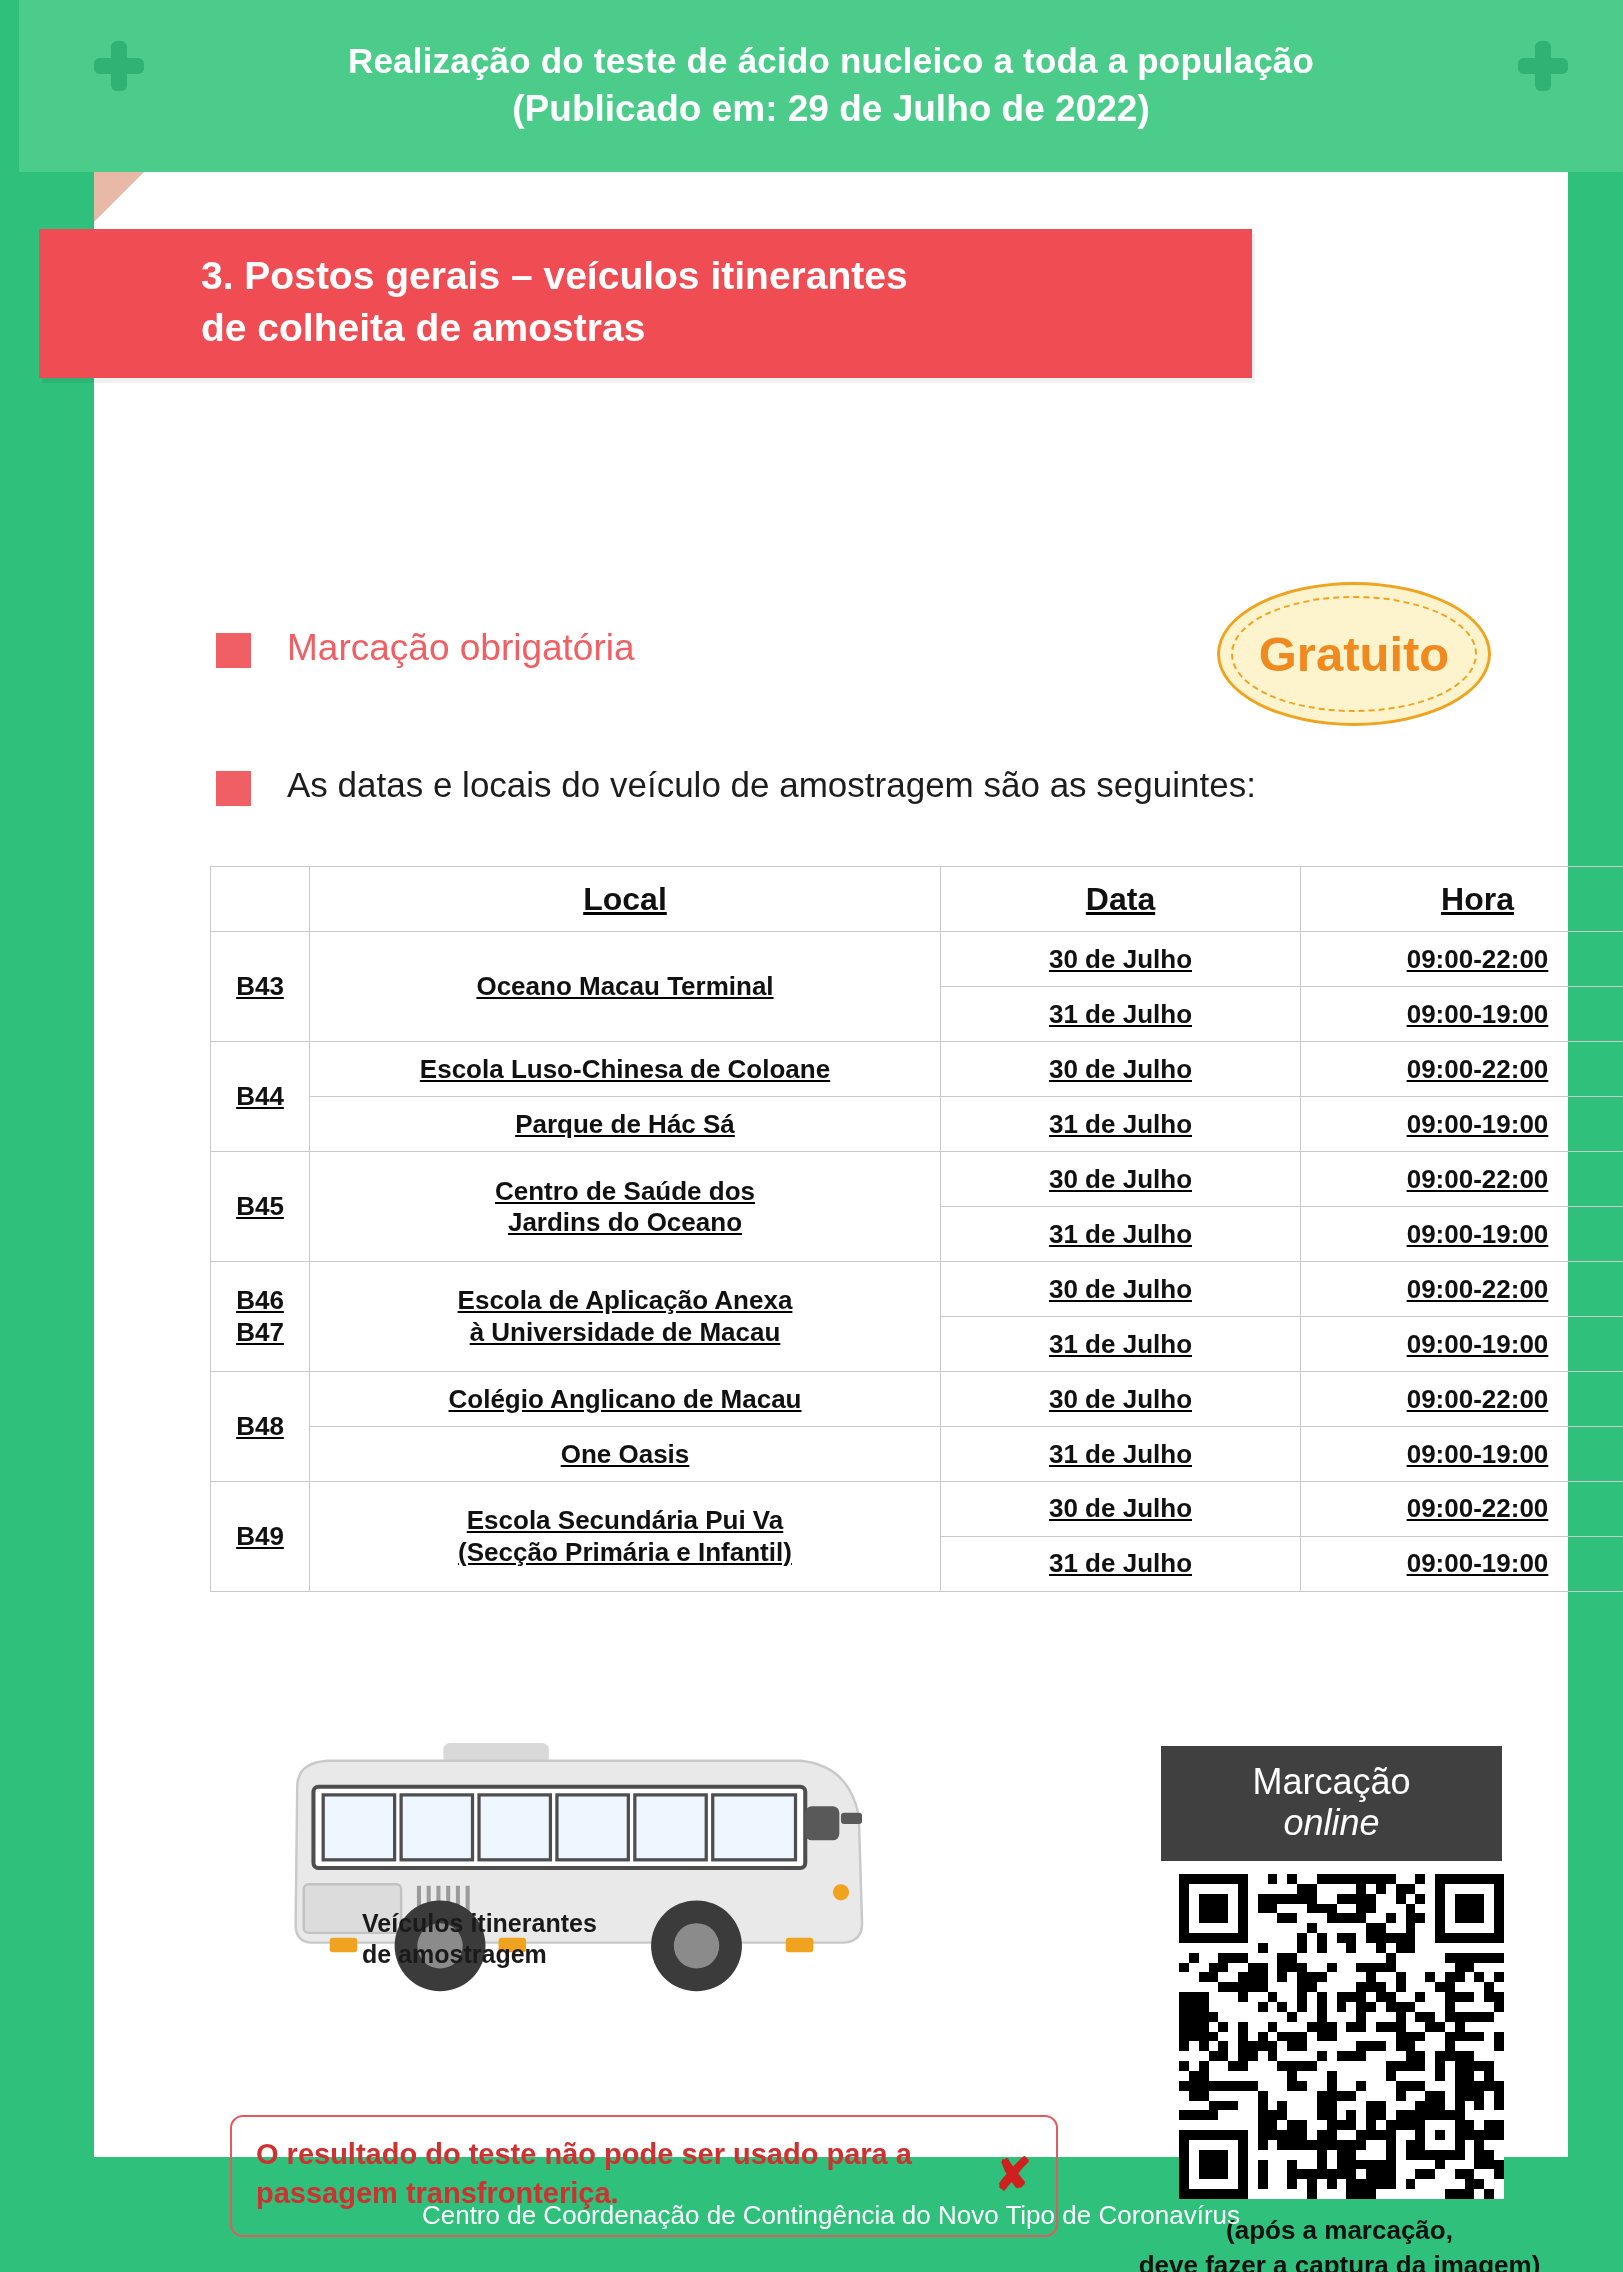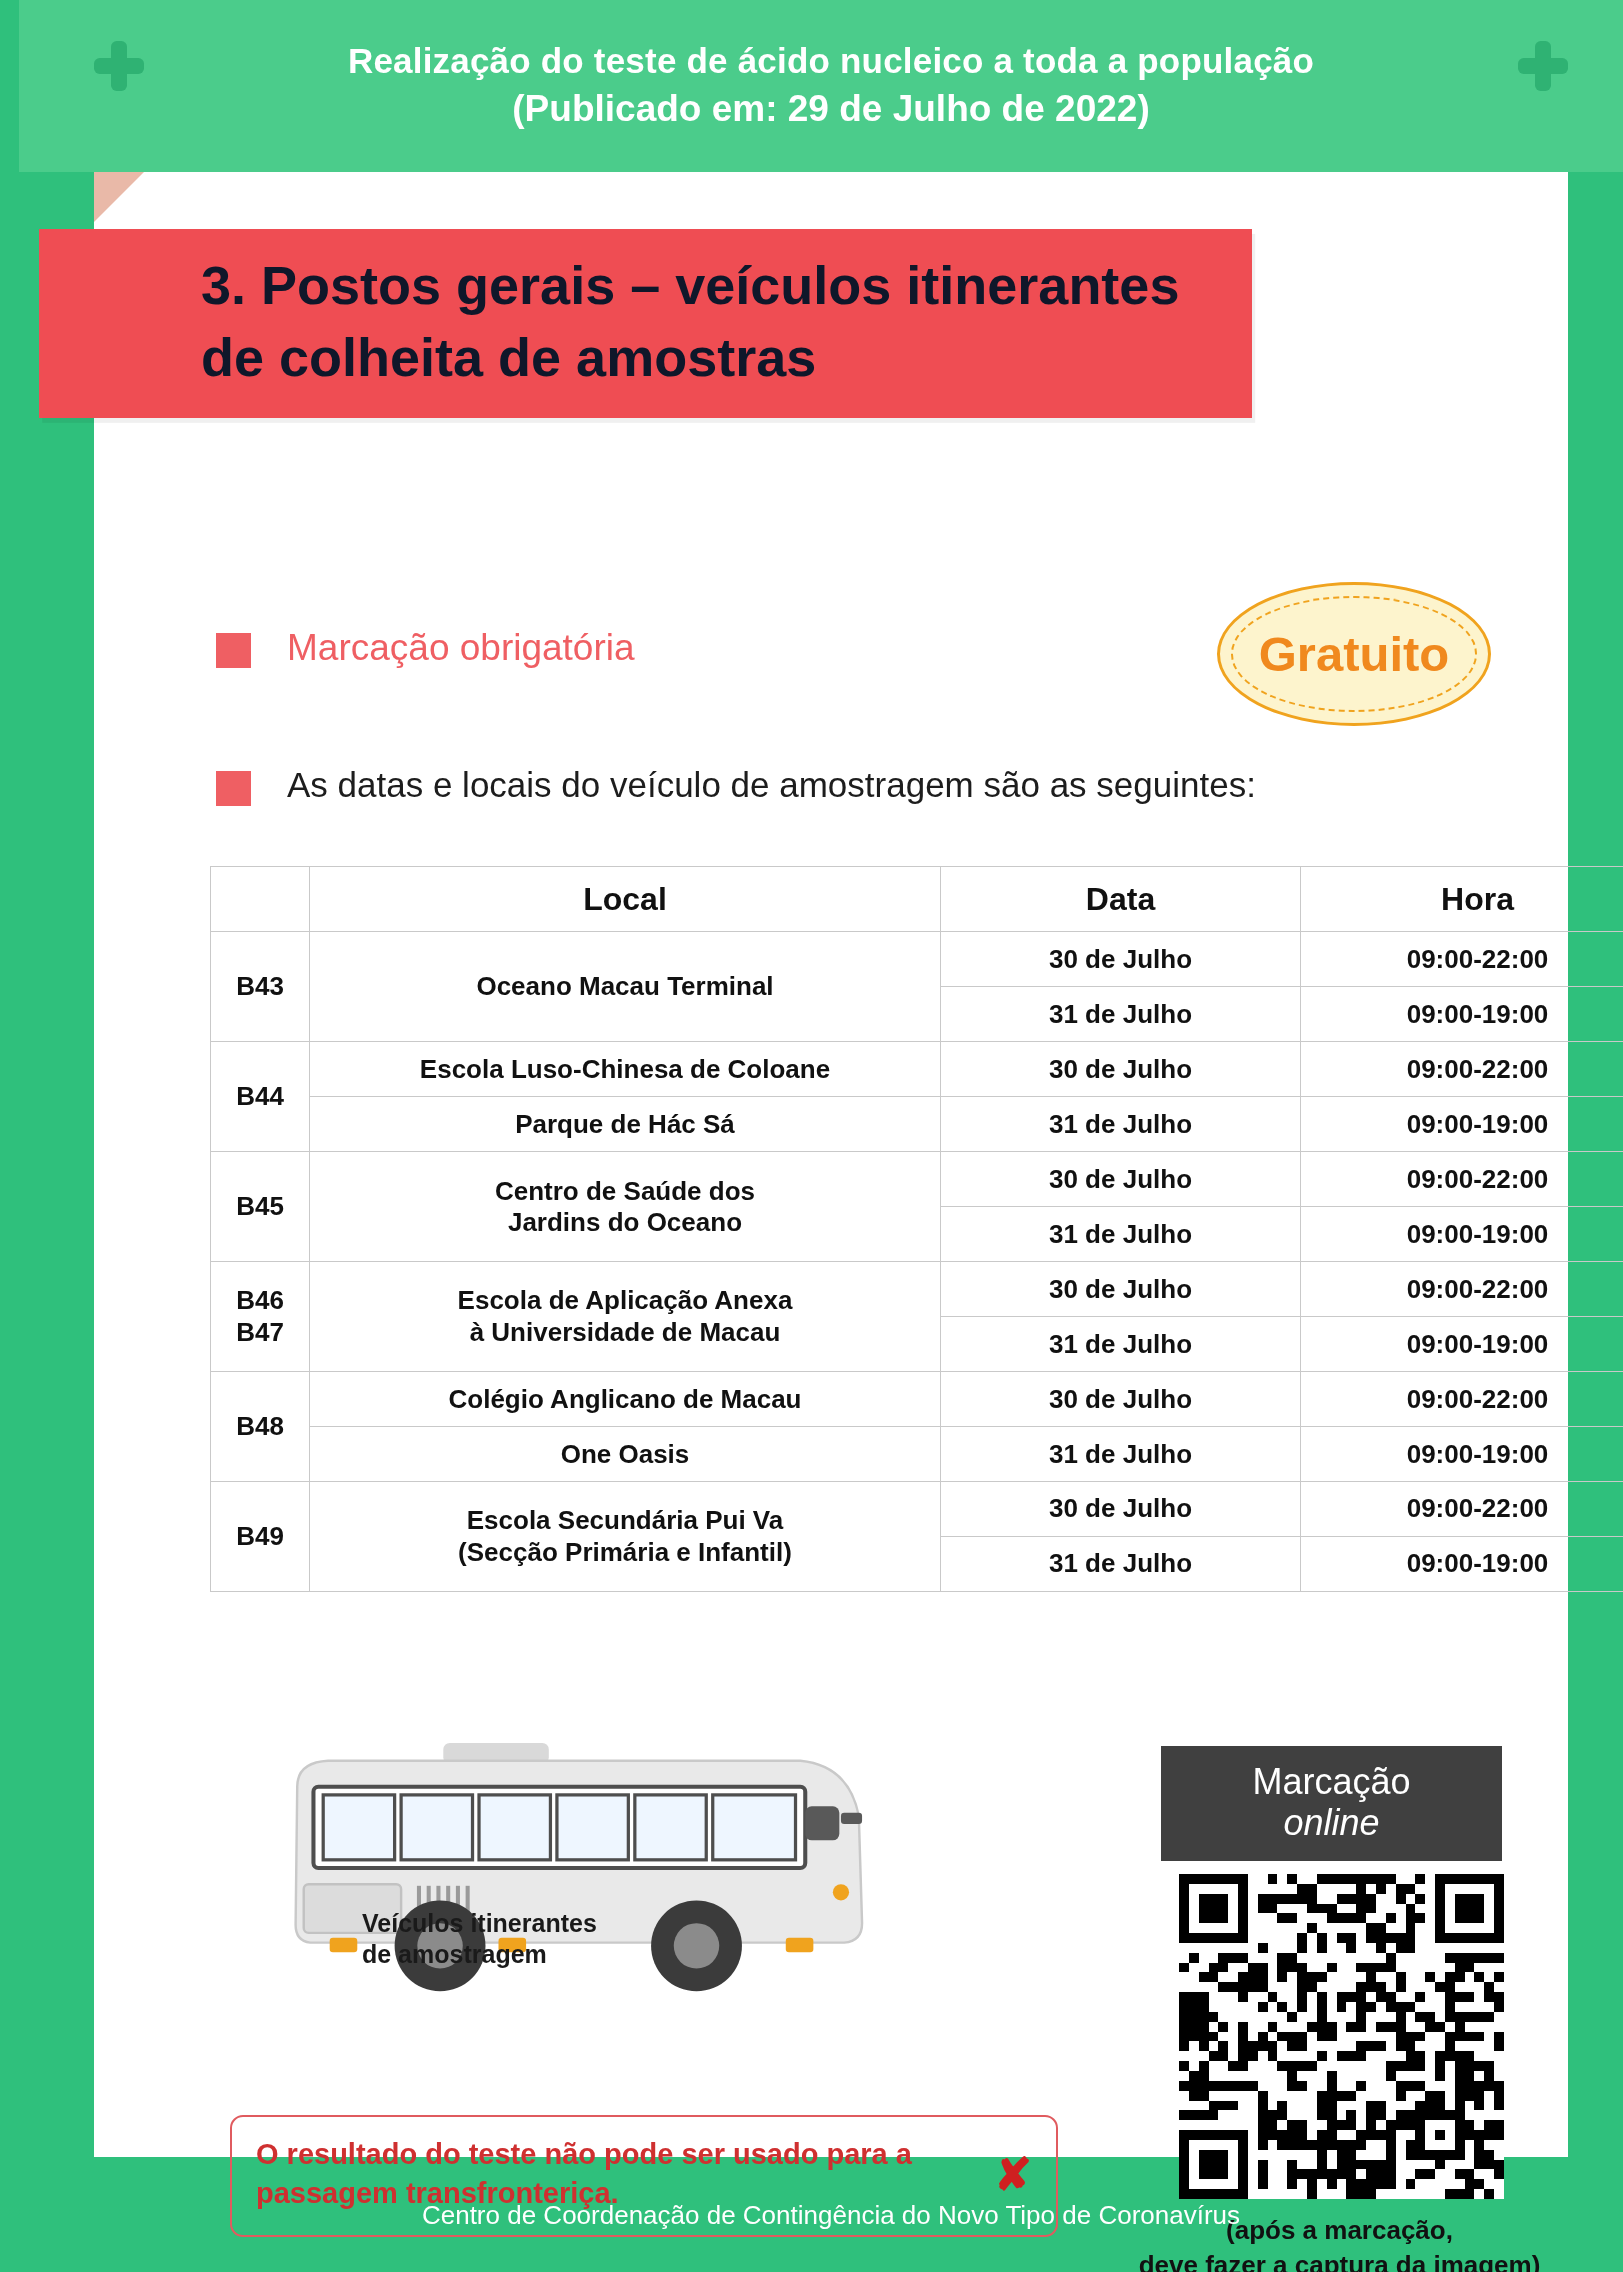--- a/index.html
+++ b/index.html
@@ -91,22 +91,22 @@
   .section-banner {
     position: absolute;
     left: -55px;
     top: 57px;
     width: 1213px;
     background: #ef4d53;
     padding: 21px 0 24px 0;
     box-shadow: 3.2px 4.9px 0 rgba(0,0,0,0.06);
   }
   .section-banner-text {
-    color: #0f172a;
-    font-size: 54px;
+    color: #ffffff;
+    font-size: 39px;
     font-weight: bold;
     line-height: 1.33;
     padding-left: 162px;
     padding-right: 32px;
   }
 
   
   .bullet-row {
     position: absolute;
     display: flex;
@@ -160,20 +160,21 @@
     font-size: 49px;
     font-weight: bold;
   }
 
   
   .table-wrap {
     position: absolute;
     left: 116px;
     top: 694px;
     width: 1282px;
+    text-decoration: underline;
   }
   table.schedule {
     border-collapse: collapse;
     width: 100%;
     table-layout: fixed;
   }
   table.schedule td, table.schedule th {
     border: 1.6px solid #c9c9c9;
     text-align: center;
     font-size: 26px;

